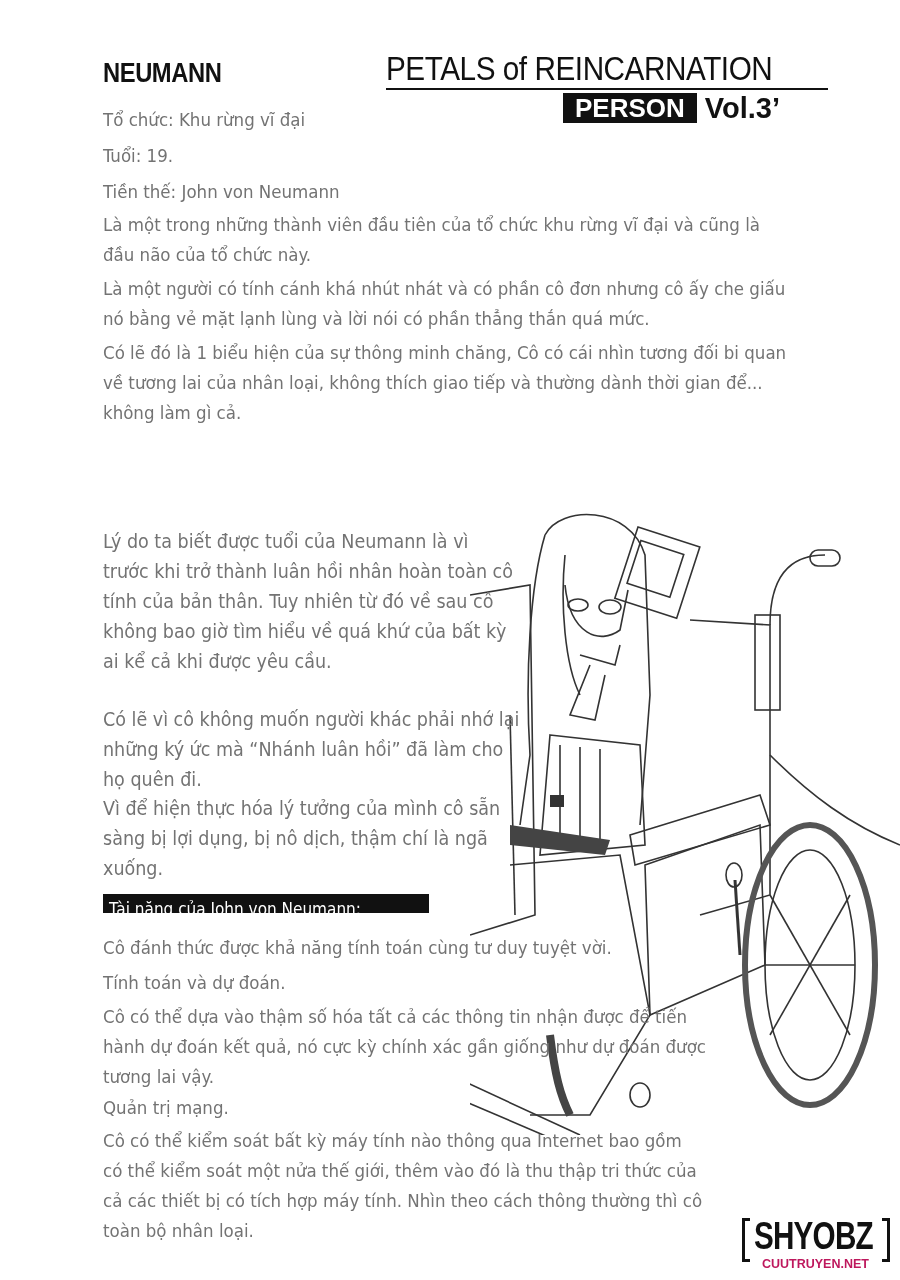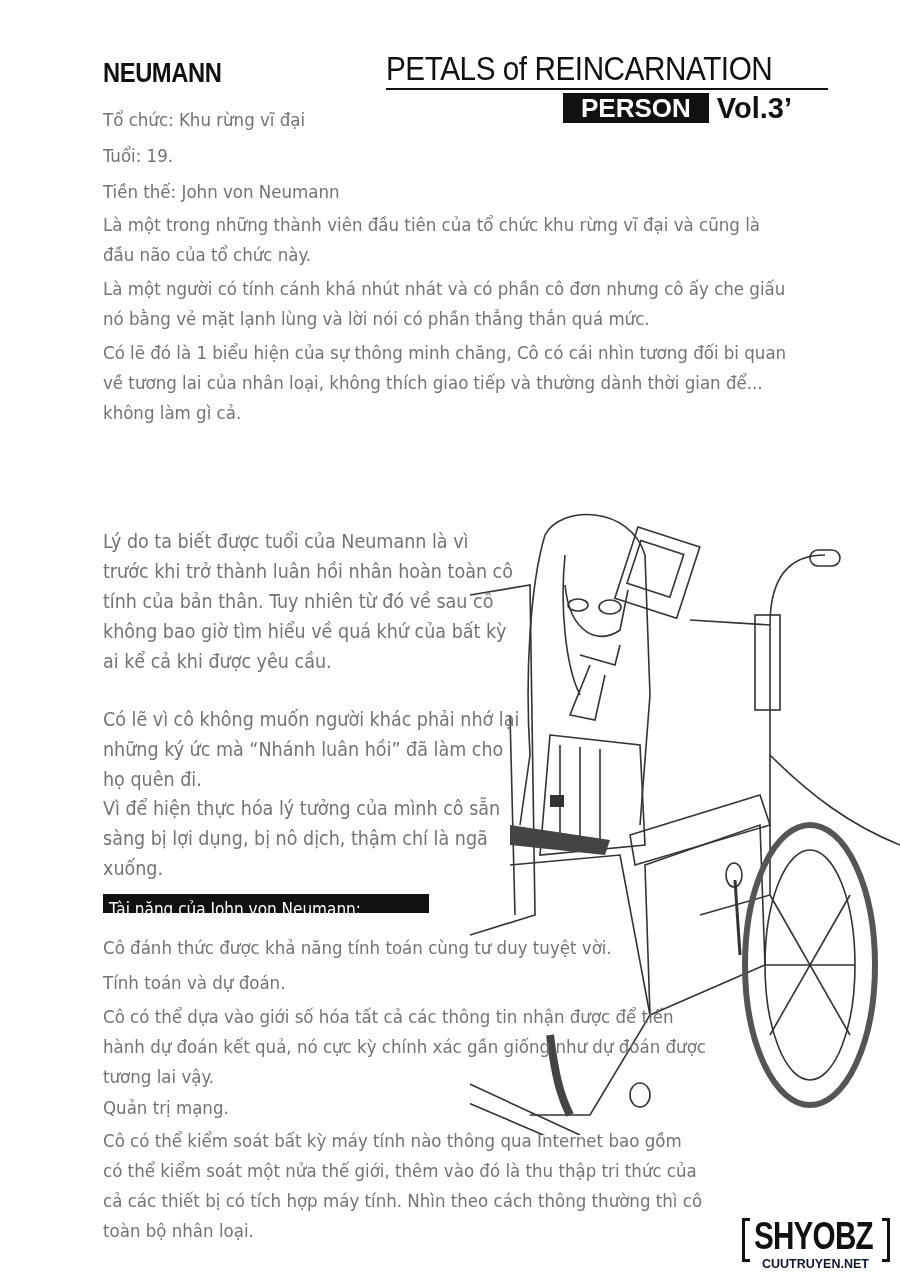--- a/index.html
+++ b/index.html
@@ -19,39 +19,39 @@
     }
     .series-title {
       position: absolute; left: 386px; top: 50px;
       font-family: "Liberation Sans", sans-serif; font-size: 33px; font-weight: normal;
       letter-spacing: -0.5px; transform: scaleX(0.9); transform-origin: left; color: #111;
     }
     .series-rule { position: absolute; left: 386px; top: 88px; width: 442px; height: 2px; background: #111; }
     .badge-row { position: absolute; left: 563px; top: 93px; display: flex; align-items: center; gap: 8px; }
     .person-badge {
       background: #111; color: #fff; font-family: "Liberation Sans", sans-serif; font-weight: bold;
-      font-size: 26px; padding: 0 18px; line-height: 30px; letter-spacing: 0px;
+      font-size: 26px; padding: 0 12px; line-height: 30px; letter-spacing: 0px;
     }
     .vol-label { font-family: "Liberation Sans", sans-serif; font-weight: bold; font-size: 29px; line-height: 30px; }
 
     .text-block { position: absolute; left: 103px; font-size: 18.5px; line-height: 30px; color: #737373; }
     .text-block.wide { width: 750px; }
     .text-block.narrow { width: 430px; font-size: 19.5px; line-height: 30px; text-align: justify; text-align-last: left; }
     .line { display: block; white-space: nowrap; }
 
     .section-header {
       position: absolute; left: 103px; top: 894px; width: 326px; height: 19px;
       background: #111; color: #fff; font-size: 17px; line-height: 31px; padding-left: 6px;
     }
 
     .watermark { position: absolute; left: 742px; top: 1214px; width: 150px; height: 62px; }
     .wm-bracket-l { position: absolute; left: 0; top: 4px; width: 8px; height: 44px; border-left: 3px solid #111; border-top: 3px solid #111; border-bottom: 3px solid #111; }
     .wm-bracket-r { position: absolute; right: 2px; top: 4px; width: 8px; height: 44px; border-right: 3px solid #111; border-top: 3px solid #111; border-bottom: 3px solid #111; }
     .wm-main { position: absolute; left: 12px; top: 2px; font-family: "Liberation Sans", sans-serif; font-weight: bold; font-size: 38px; line-height: 40px; letter-spacing: -1px; transform: scaleX(0.78); transform-origin: left; color: #111; }
-    .wm-sub { position: absolute; left: 18px; top: 43px; font-family: "Liberation Sans", sans-serif; font-weight: bold; font-size: 12.5px; line-height: 14px; background: #fff; padding: 0 2px; color: #0f172a; }
+    .wm-sub { position: absolute; left: 18px; top: 43px; font-family: "Liberation Sans", sans-serif; font-weight: bold; font-size: 12.5px; line-height: 14px; background: #fff; padding: 0 2px; color: #be185d; }
   </style>
 </head>
 <body>
 
 <div class="page">
 
   <div class="illustration">
     <svg viewBox="0 0 430 640" fill="none" stroke="#333" stroke-width="1.6">
 
       <path d="M75 40 C 90 10, 160 10, 175 60 L 180 200 L 170 330"></path>
@@ -159,21 +159,21 @@
 
   <div class="section-header">Tài năng của John von Neumann:</div>
 
   <div class="text-block wide" style="top:933px;">
     <span class="line">Cô đánh thức được khả năng tính toán cùng tư duy tuyệt vời.</span>
   </div>
   <div class="text-block wide" style="top:968px;">
     <span class="line">Tính toán và dự đoán.</span>
   </div>
   <div class="text-block wide" style="top:1002px;">
-    <span class="line">Cô có thể dựa vào giới số hóa tất cả các thông tin nhận được để tiến</span>
+    <span class="line">Cô có thể dựa vào thậm số hóa tất cả các thông tin nhận được để tiến</span>
     <span class="line">hành dự đoán kết quả, nó cực kỳ chính xác gần giống như dự đoán được</span>
     <span class="line">tương lai vậy.</span>
   </div>
   <div class="text-block wide" style="top:1093px;">
     <span class="line">Quản trị mạng.</span>
   </div>
   <div class="text-block wide" style="top:1126px;">
     <span class="line">Cô có thể kiểm soát bất kỳ máy tính nào thông qua Internet bao gồm</span>
     <span class="line">có thể kiểm soát một nửa thế giới, thêm vào đó là thu thập tri thức của</span>
     <span class="line">cả các thiết bị có tích hợp máy tính. Nhìn theo cách thông thường thì cô</span>

